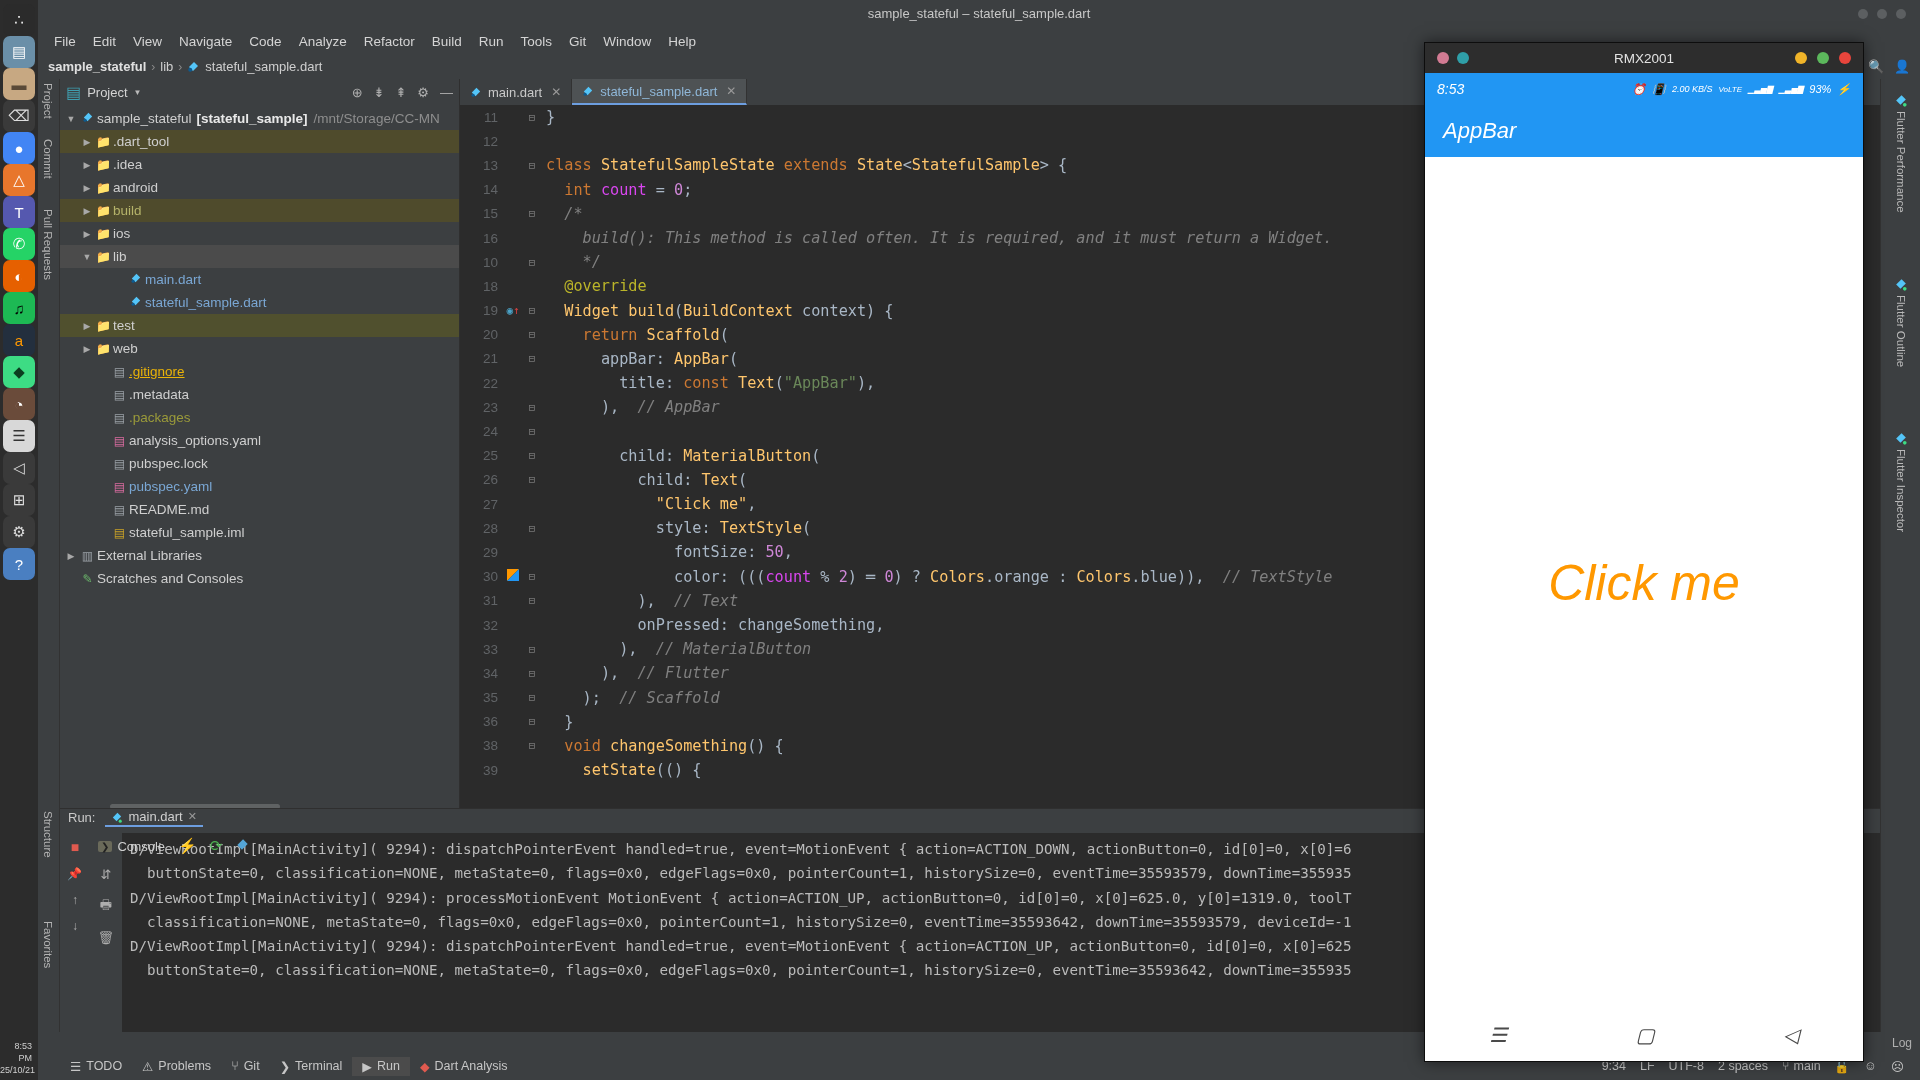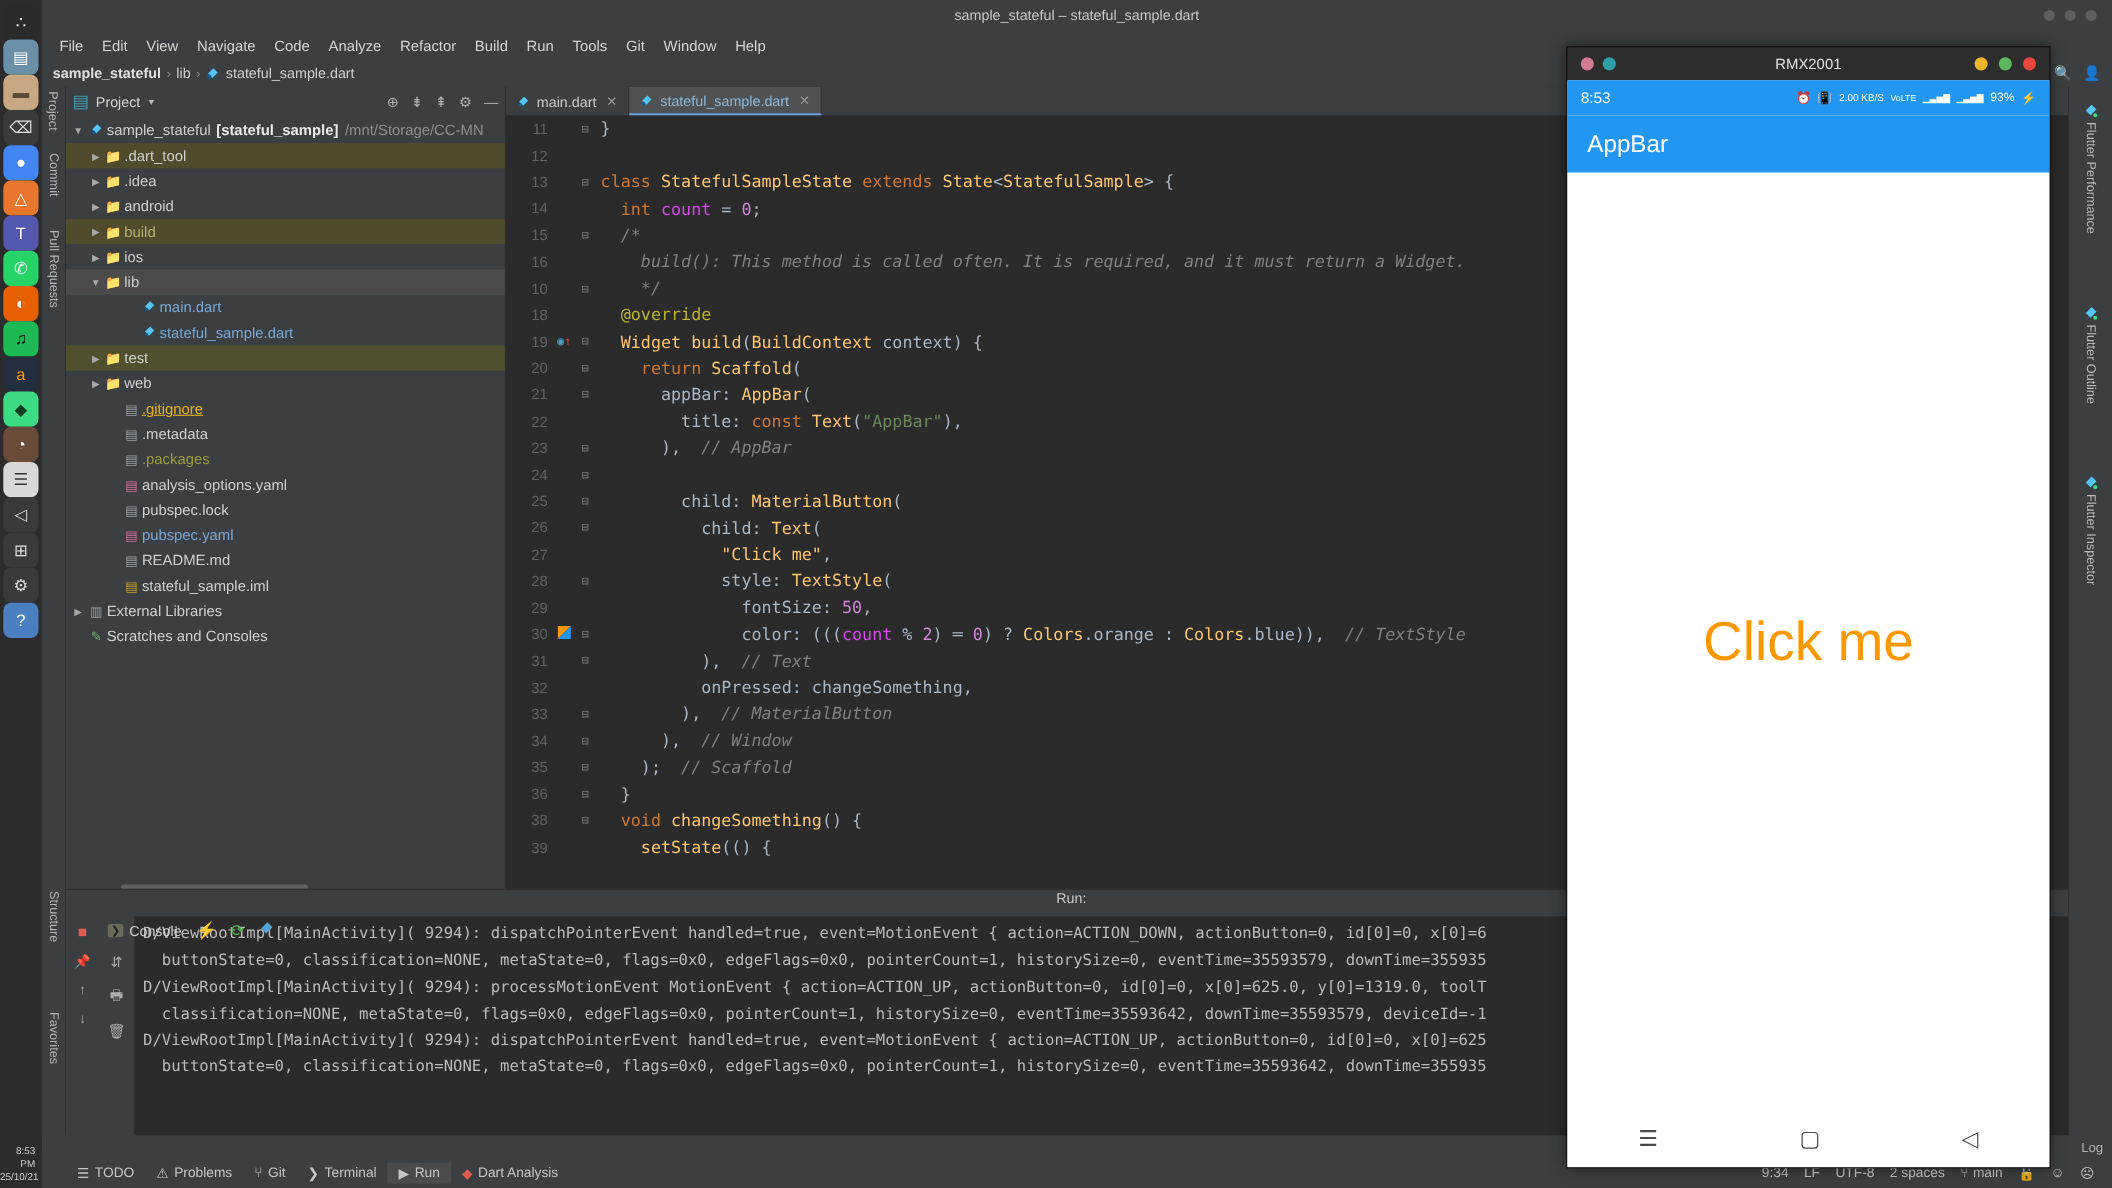--- a/index.html
+++ b/index.html
@@ -109,21 +109,21 @@
   .vstrip-r { position: absolute; right: 0; top: 79px; width: 40px; bottom: 48px;
     background: #3c3f41; border-left: 1px solid #323232; display: flex;
     flex-direction: column; align-items: center; padding-top: 6px; }
   .vtool { display: flex; flex-direction: column; align-items: center;
     margin-bottom: 24px; gap: 4px; }
   .vtool .vt-label { writing-mode: vertical-rl; font-size: 11.5px; color: #b9b9b9; white-space: nowrap;}
 
   
   .runpanel { position: absolute; left: 22px; right: 40px; bottom: 48px; height: 224px;
     background: #3c3f41; border-top: 1px solid #2f2f2f; }
-  .run-head { height: 16px; display: flex; align-items: center; padding-left: 8px; gap: 10px; flex-direction: column; }
+  .run-head { height: 16px; display: flex; align-items: center; padding-left: 8px; gap: 10px; }
   .run-head .lbl { font-size: 13px; color: #c9c9c9; }
   .run-tab { display: flex; align-items: center; gap: 5px; font-size: 13px; color: #d0d0d0;
     border-bottom: 2px solid #6d9ee0; padding: 2px 6px 1px; }
   .run-body { position: absolute; left: 0; right: 0; top: 24px; bottom: 0; display: flex; }
   .run-left { width: 30px; background: #3c3f41; display: flex; flex-direction: column;
     align-items: center; padding-top: 6px; gap: 12px; }
   .run-left span { font-size: 12px; color: #aeaeae; }
   .run-toolbar2 { width: 32px; background: #3c3f41; display: flex; flex-direction: column;
     align-items: center; padding-top: 6px; gap: 13px; }
   .run-toolbar2 span { font-size: 13px; color: #aeaeae; }
@@ -146,21 +146,21 @@
   
   .emu { position: absolute; left: 1424px; top: 42px; width: 440px; height: 1020px;
     background: #1f1f1f; border: 1px solid #0d0d0d; box-shadow: 0 0 14px rgba(0,0,0,.55); }
   .emu-title { height: 30px; background: #2d2d2d; position: relative; display: flex;
     align-items: center; }
   .emu-title .t { position: absolute; left: 0; right: 0; text-align: center;
     font-size: 13.5px; color: #e2e2e2; }
   .emu-dots-l { display: flex; gap: 8px; margin-left: 12px; z-index: 2;}
   .emu-dots-r { position: absolute; right: 12px; display: flex; gap: 10px; }
   .dot { width: 12px; height: 12px; border-radius: 50%; display: block; }
-  .emu-screen { position: absolute; left: 0; right: 0; top: 30px; bottom: 0; background: #fff; }
+  .emu-screen { position: absolute; left: 0; right: 0; top: 30px; bottom: 0; background: #fff; font-style: italic; }
   .emu-statusbar { height: 32px; background: #2196f3; display: flex; align-items: center;
     padding: 0 12px; color: #fff; font-size: 14px; }
   .emu-statusbar .sb-right { margin-left: auto; display: flex; align-items: center; gap: 6px;
     font-size: 11px; }
   .emu-appbar { height: 52px; background: #2196f3; display: flex; align-items: center;
     padding-left: 18px; color: #fff; font-size: 22px; }
   .emu-body { position: absolute; left: 0; right: 0; top: 84px; bottom: 52px; background: #fff;
     display: flex; align-items: center; justify-content: center; }
   .clickme { font-size: 50px; color: #ff9800; font-family: "Liberation Sans", sans-serif; }
   .emu-nav { position: absolute; left: 0; right: 0; bottom: 0; height: 52px; background: #fff;
@@ -456,21 +456,21 @@
           <div class="code-line"><span class="gut">27</span><span class="mark"></span><span class="fold"></span><span class="ctext"><span>&nbsp;&nbsp;&nbsp;&nbsp;&nbsp;&nbsp;&nbsp;&nbsp;&nbsp;&nbsp;&nbsp;&nbsp;</span><span class="str-yellow">"Click me"</span><span class="pln">,</span></span></div>
           <div class="code-line"><span class="gut">28</span><span class="mark"></span><span class="fold">⊟</span><span class="ctext"><span>&nbsp;&nbsp;&nbsp;&nbsp;&nbsp;&nbsp;&nbsp;&nbsp;&nbsp;&nbsp;&nbsp;&nbsp;</span><span class="pln">style</span><span class="pln">: </span><span class="cls">TextStyle</span><span class="pln">(</span></span></div>
           <div class="code-line"><span class="gut">29</span><span class="mark"></span><span class="fold"></span><span class="ctext"><span>&nbsp;&nbsp;&nbsp;&nbsp;&nbsp;&nbsp;&nbsp;&nbsp;&nbsp;&nbsp;&nbsp;&nbsp;&nbsp;&nbsp;</span><span class="pln">fontSize</span><span class="pln">: </span><span class="num">50</span><span class="pln">,</span></span></div>
           <div class="code-line"><span class="gut">30</span><span class="mark"><svg width="12" height="12">
                 <polygon points="0,0 12,0 0,12" fill="#ff9800"></polygon>
                 <polygon points="12,0 12,12 0,12" fill="#2196f3"></polygon>
               </svg></span><span class="fold">⊟</span><span class="ctext"><span>&nbsp;&nbsp;&nbsp;&nbsp;&nbsp;&nbsp;&nbsp;&nbsp;&nbsp;&nbsp;&nbsp;&nbsp;&nbsp;&nbsp;</span><span class="pln">color</span><span class="pln">: (((</span><span class="fld">count </span><span class="pln">% </span><span class="num">2</span><span class="pln">) </span><span class="pln">═ </span><span class="num">0</span><span class="pln">) ? </span><span class="cls">Colors</span><span class="pln">.orange : </span><span class="cls">Colors</span><span class="pln">.blue)),  </span><span class="cmt">// TextStyle</span></span></div>
           <div class="code-line"><span class="gut">31</span><span class="mark"></span><span class="fold">⊟</span><span class="ctext"><span>&nbsp;&nbsp;&nbsp;&nbsp;&nbsp;&nbsp;&nbsp;&nbsp;&nbsp;&nbsp;</span><span class="pln">),  </span><span class="cmt">// Text</span></span></div>
           <div class="code-line"><span class="gut">32</span><span class="mark"></span><span class="fold"></span><span class="ctext"><span>&nbsp;&nbsp;&nbsp;&nbsp;&nbsp;&nbsp;&nbsp;&nbsp;&nbsp;&nbsp;</span><span class="pln">onPressed</span><span class="pln">: </span><span class="pln">changeSomething</span><span class="pln">,</span></span></div>
           <div class="code-line"><span class="gut">33</span><span class="mark"></span><span class="fold">⊟</span><span class="ctext"><span>&nbsp;&nbsp;&nbsp;&nbsp;&nbsp;&nbsp;&nbsp;&nbsp;</span><span class="pln">),  </span><span class="cmt">// MaterialButton</span></span></div>
-          <div class="code-line"><span class="gut">34</span><span class="mark"></span><span class="fold">⊟</span><span class="ctext"><span>&nbsp;&nbsp;&nbsp;&nbsp;&nbsp;&nbsp;</span><span class="pln">),  </span><span class="cmt">// Window</span></span></div>
+          <div class="code-line"><span class="gut">34</span><span class="mark"></span><span class="fold">⊟</span><span class="ctext"><span>&nbsp;&nbsp;&nbsp;&nbsp;&nbsp;&nbsp;</span><span class="pln">),  </span><span class="cmt">// Flutter</span></span></div>
           <div class="code-line"><span class="gut">35</span><span class="mark"></span><span class="fold">⊟</span><span class="ctext"><span>&nbsp;&nbsp;&nbsp;&nbsp;</span><span class="pln">);  </span><span class="cmt">// Scaffold</span></span></div>
           <div class="code-line"><span class="gut">36</span><span class="mark"></span><span class="fold">⊟</span><span class="ctext"><span>&nbsp;&nbsp;</span><span class="pln">}</span></span></div>
           <div class="code-line"><span class="gut">38</span><span class="mark"></span><span class="fold">⊟</span><span class="ctext"><span>&nbsp;&nbsp;</span><span class="kw">void </span><span class="fn">changeSomething</span><span class="pln">() {</span></span></div>
           <div class="code-line"><span class="gut">39</span><span class="mark"></span><span class="fold"></span><span class="ctext"><span>&nbsp;&nbsp;&nbsp;&nbsp;</span><span class="fn">setState</span><span class="pln">(() {</span></span></div>
         </div>
     </div>
 
     <div class="vstrip-r" id="vstrip-r">
         <div class="vtool" style="margin-top: 8px;">
           <svg width="14" height="14" viewBox="0 0 13 13">

